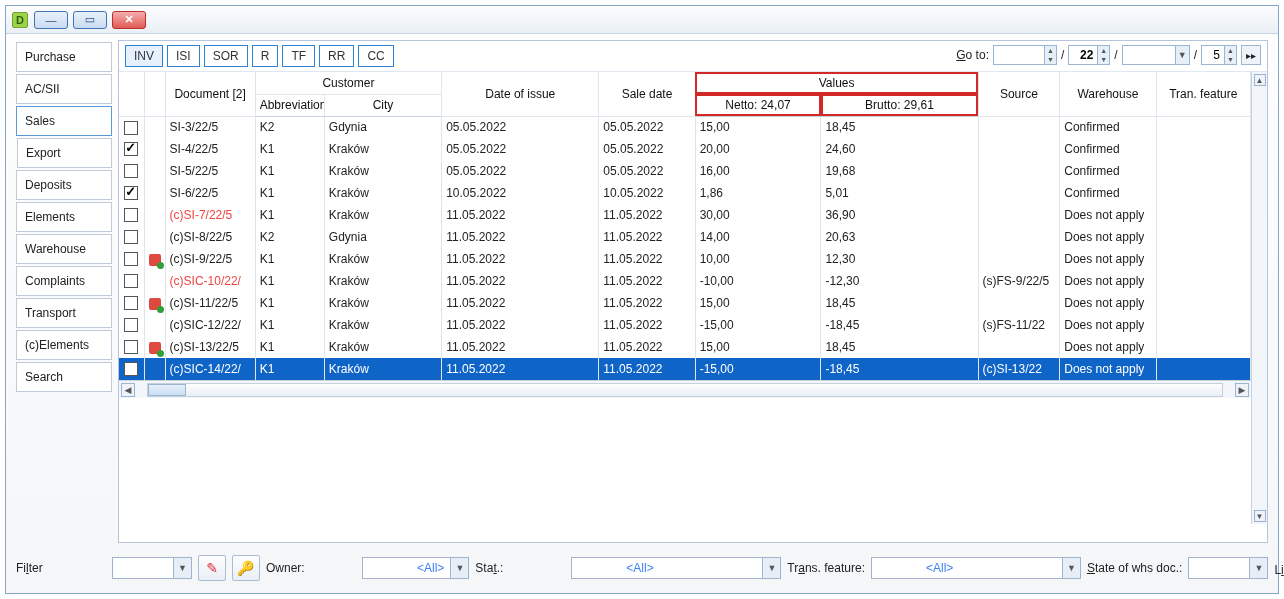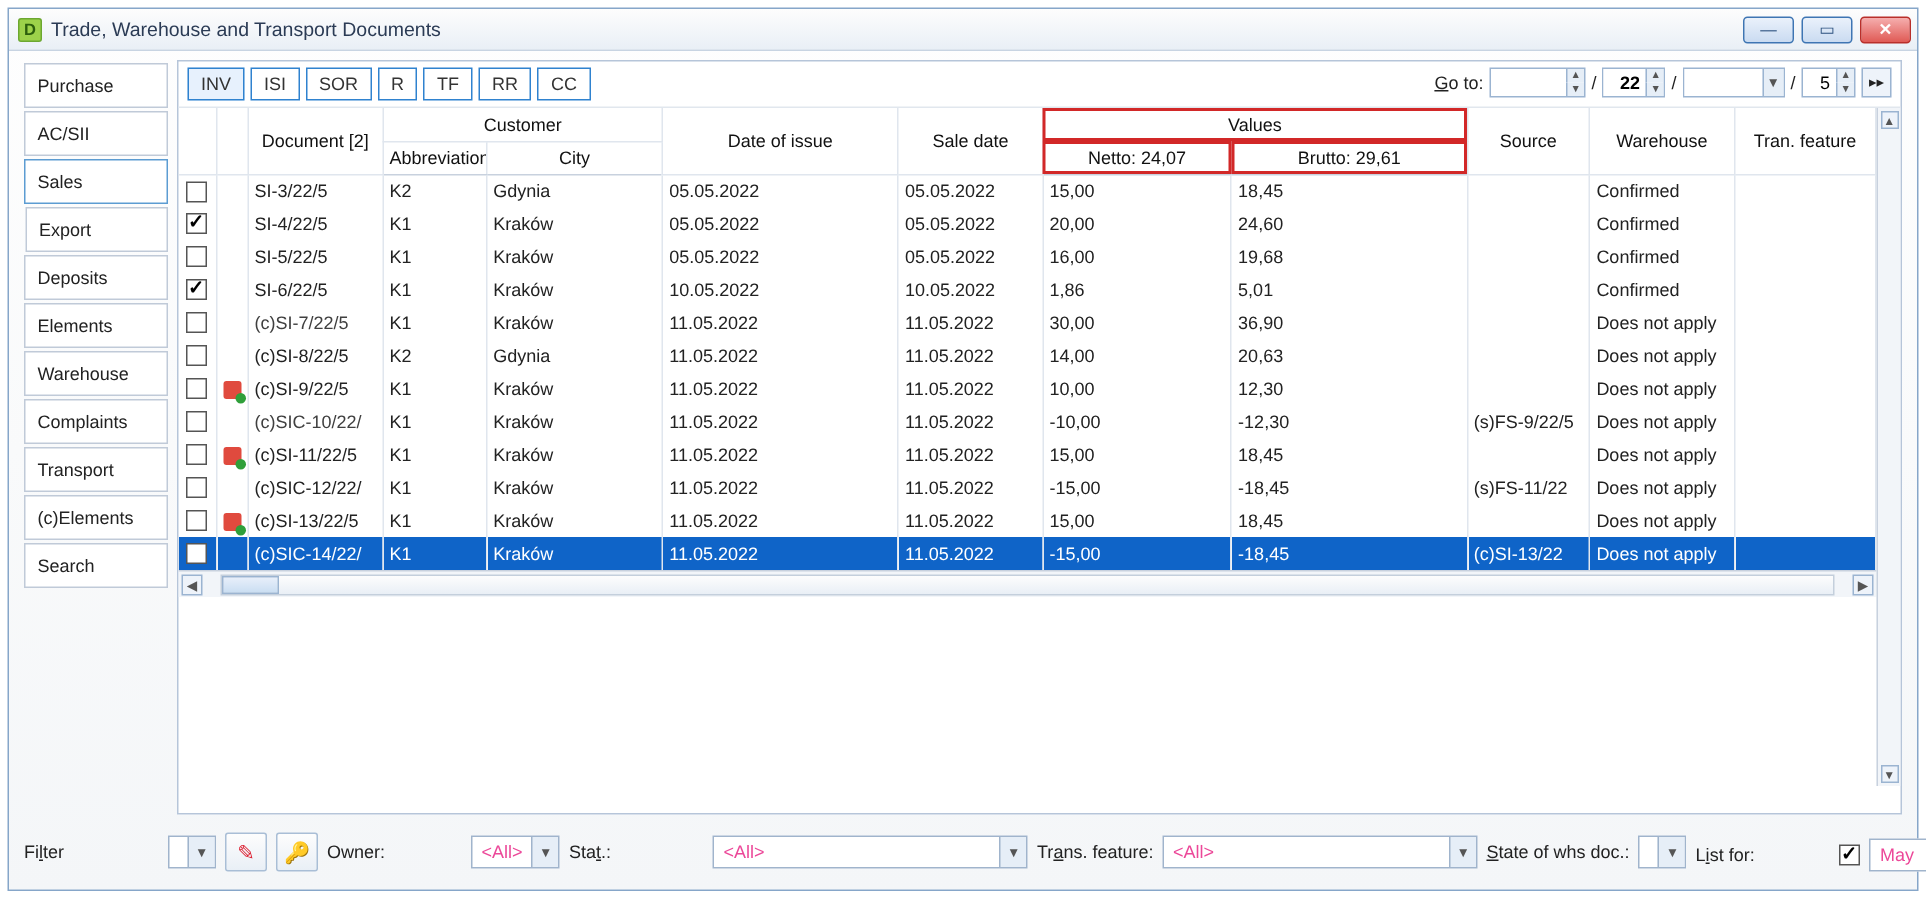--- a/index.html
+++ b/index.html
@@ -45,36 +45,36 @@
   table.grid tbody td { border-bottom:0; }
   .num { text-align:left; padding-right:8px; }
   .lft { text-align:left; }
   .chkcell { text-align:center; }
   .chk { width:14px; height:14px; border:1px solid #555; display:inline-block; vertical-align:middle; background:#fff; position:relative; }
   .chk.checked::after { content:"✓"; position:absolute; top:-3px; left:0px; font-size:13px; color:#000; font-weight:bold; }
   .rowflag { width:12px; height:12px; display:inline-block; vertical-align:middle; }
   .rowflag.red { background:#e04a3e; border-radius:2px; position:relative; }
   .rowflag.red::after { content:""; position:absolute; right:-3px; bottom:-3px; width:7px; height:7px; background:#2f9f3a; border-radius:50%; }
   tr.selected td { background:#0f64c8; color:#fff; }
-  .docgreen { color:#404040; }
+  .docgreen { color:#ef4444; }
   .valuesHL { outline:2px solid #d22828; outline-offset:-2px; }
 
   .hscroll { height:18px; border-top:1px solid #c8d1de; display:flex; align-items:center; background:#f2f5f9; padding:0 2px; }
   .hscroll .bar { flex:1; height:14px; border:1px solid #c4cfdc; background:linear-gradient(#fdfdfd,#e9eff6); margin:0 12px; position:relative; }
   .hscroll .thumb { position:absolute; left:0; width:38px; top:0; bottom:0; background:linear-gradient(#e8effa,#cadef2); border:1px solid #9bb4d1; }
   .hscroll .arrowbtn { width:14px; height:14px; border:1px solid #9bb4d1; background:#eef3fa; font-size:9px; display:flex; align-items:center; justify-content:center; color:#555; }
   .vscroll { position:absolute; right:0; top:0; bottom:18px; width:16px; border-left:1px solid #c8d1de; background:#f2f5f9; display:flex; flex-direction:column; align-items:center; padding:2px 0; gap:2px; }
   .vscroll .arrowbtn { width:12px; height:12px; border:1px solid #9bb4d1; background:#eef3fa; font-size:8px; color:#555; display:flex; align-items:center; justify-content:center; }
 
   
   .filters { margin-top:8px; display:flex; flex-direction:row; gap:6px; }
   .row { display:flex; align-items:center; gap:6px; }
   .lbl { width:90px; }
   .widecombo { flex:1; border:1px solid #a0b4cc; height:22px; display:flex; align-items:center; background:#fff; }
-  .widecombo span.val { flex:1; padding:0 6px; color:#ec4899; }
+  .widecombo span.val { flex:1; padding:0 6px; color:#3b82f6;margin-left:48px; }
   .widecombo .arrow { width:18px; height:20px; background:#e6eef7; border-left:1px solid #a0b4cc; text-align:center; font-size:9px; line-height:20px; color:#555; }
   .iconbtn { width:28px; height:26px; border:1px solid #a9bed6; background:linear-gradient(#fdfdfd,#e9eff6); display:flex; align-items:center; justify-content:center; font-size:14px; border-radius:2px; }
 
   .toolbar { display:flex; align-items:center; gap:4px; margin-left:auto; }
   .toolbar .sep { width:1px; height:22px; background:#c8d4e2; margin:0 2px; }
   .toolbar .iconbtn { width:34px; height:30px; font-size:16px; }
   .iconbtn.red { color:#d22828; border-color:#d69c9c; }
   .lbl2 { white-space:nowrap; }
 
   
@@ -93,21 +93,20 @@
   col.c-src   { width:78px; }
   col.c-wh    { width:92px; }
   col.c-tran  { width:90px; }
 </style>
 </head>
 <body>
 
 <div class="window">
   <div class="titlebar">
     <div class="app-icon">D</div>
-    <div class="title">Trade, Warehouse and Transport Documents</div>
     <div class="winbtns">
       <div class="winbtn">—</div>
       <div class="winbtn">▭</div>
       <div class="winbtn close">✕</div>
     </div>
   </div>
 
   <div class="content">
     <div class="topzone">
 

